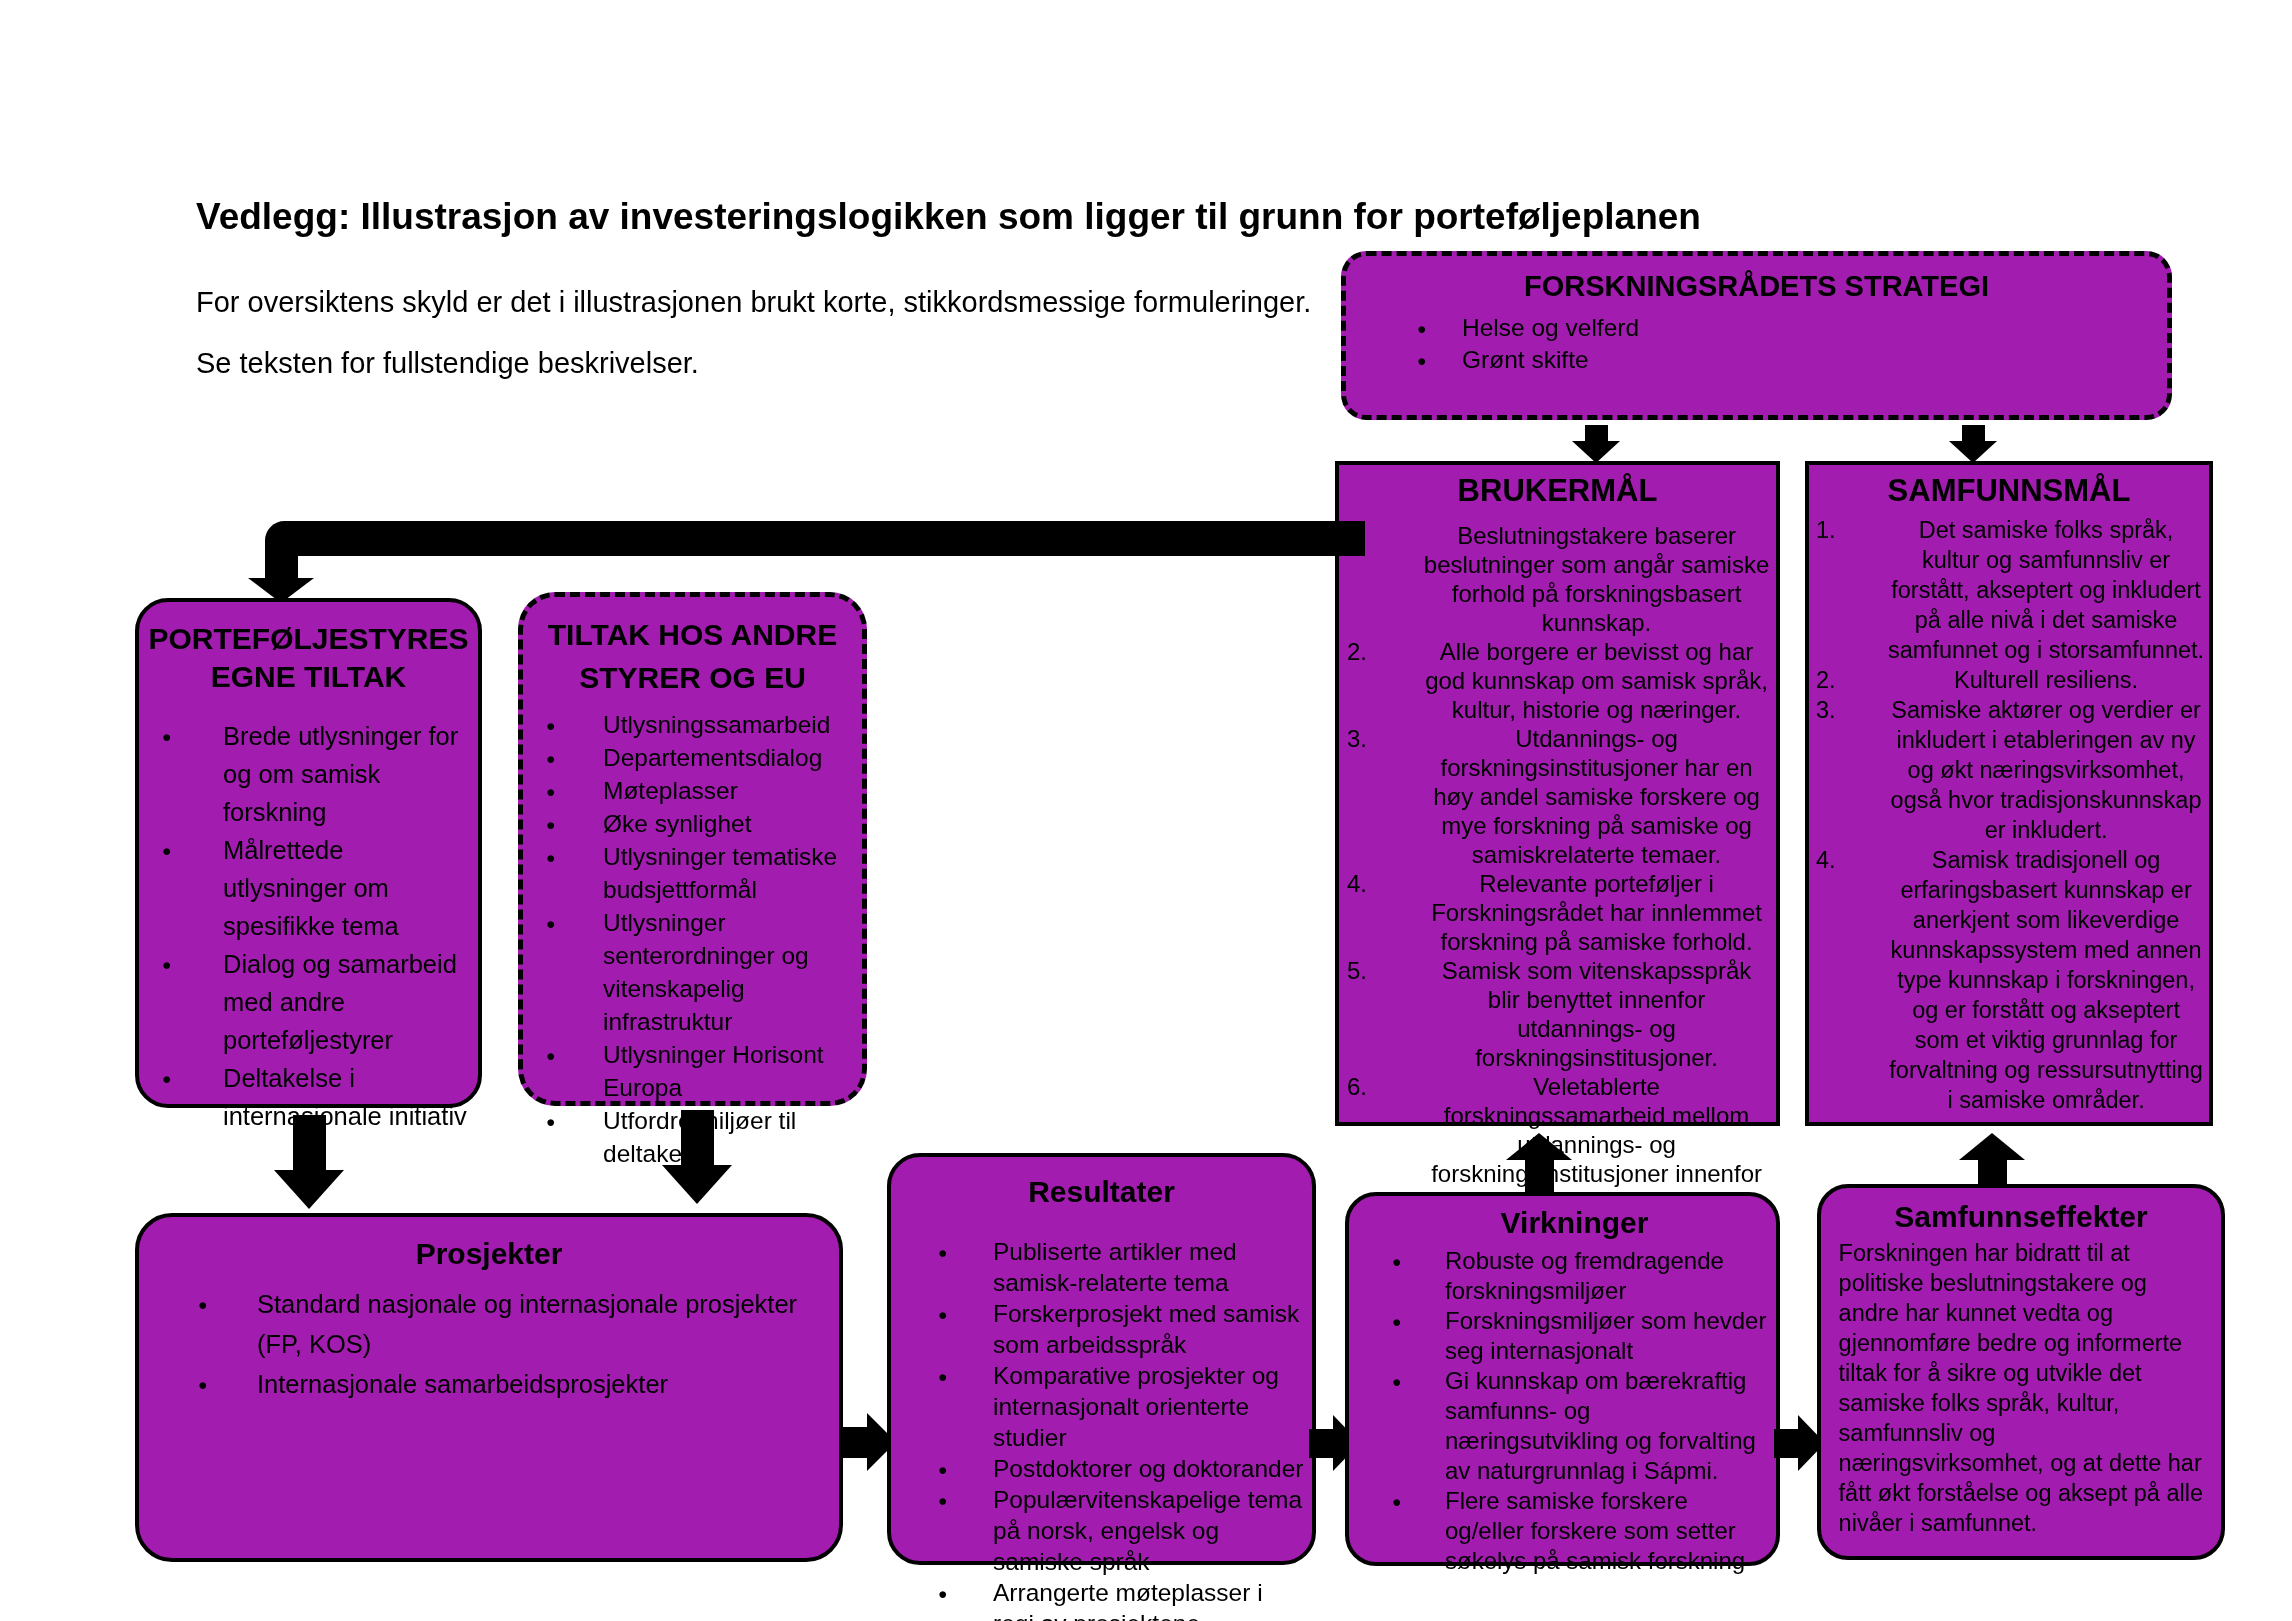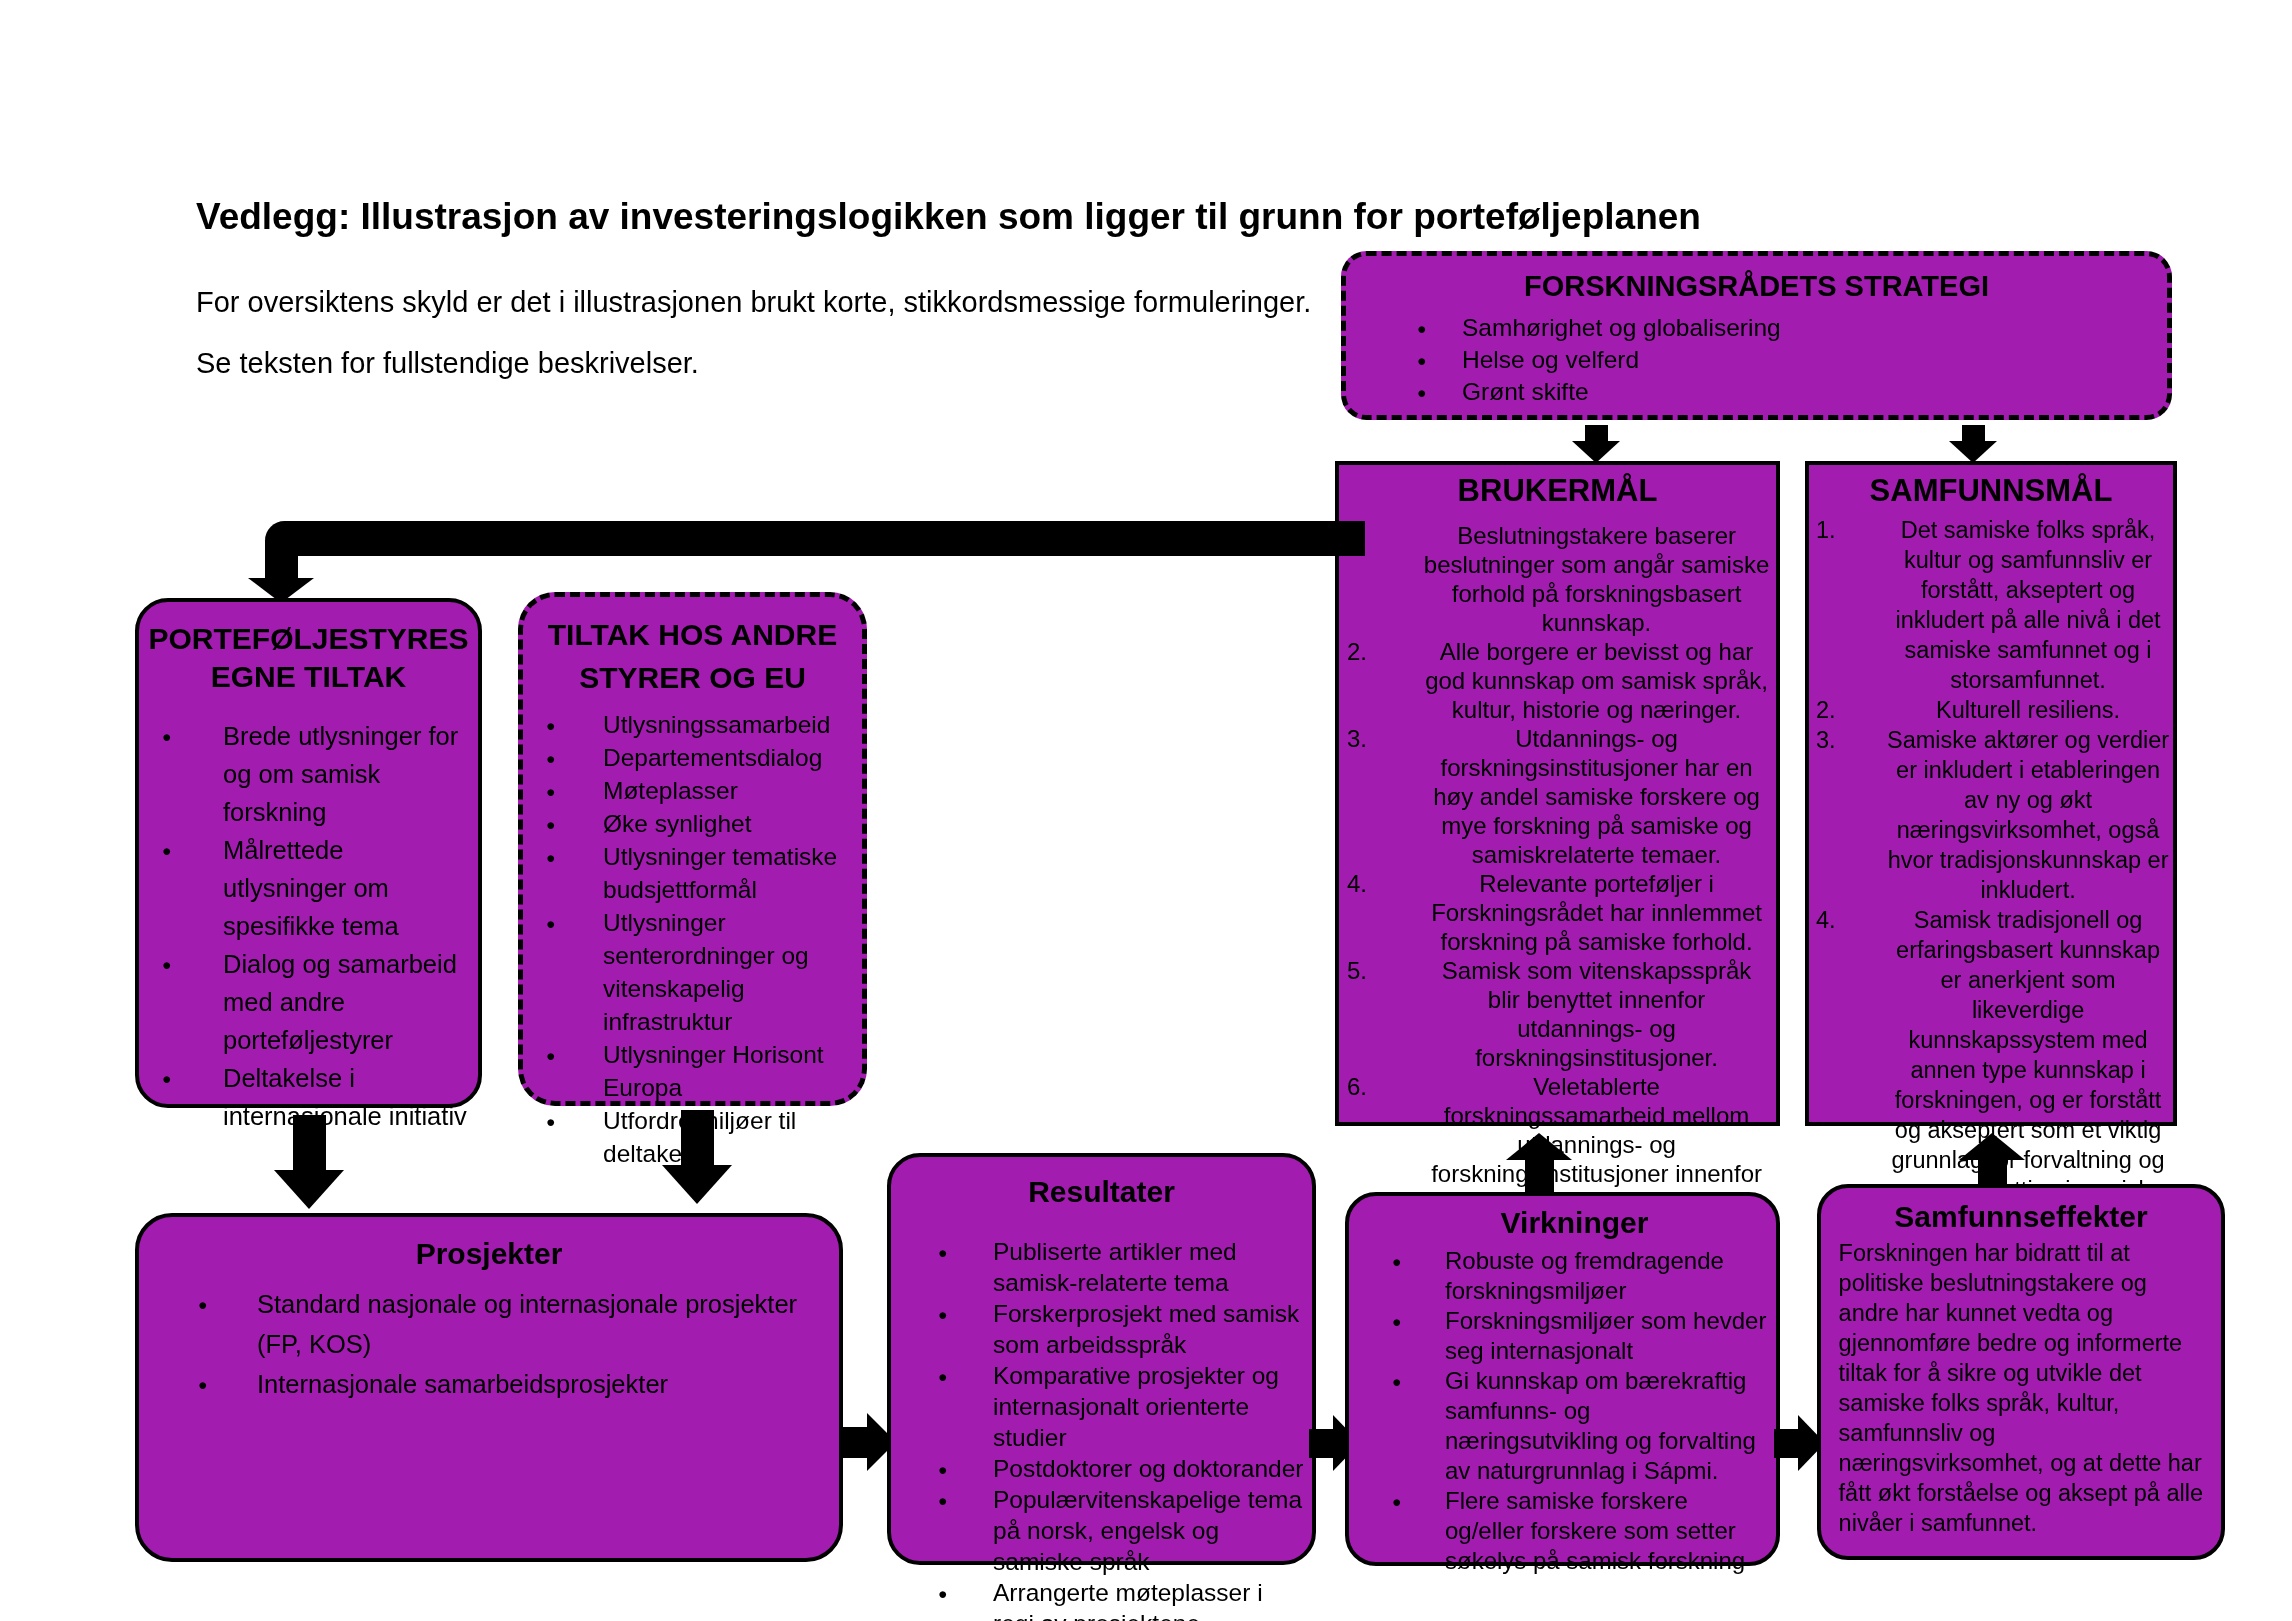--- a/index.html
+++ b/index.html
@@ -31,21 +31,21 @@
   #strategy .box-title { margin-top:13.7px; font-size:29px; }
   #strategy ul { margin:9.8px 0 0 116px; font-size:24.5px; line-height:32px; }
   #strategy ul li::before { left:-45px; }
 
   
   #brukermaal { left:1335px; top:461px; width:445px; height:665px; }
   #brukermaal .box-title { margin-top:7.8px; font-size:31px; }
   #brukermaal ol { margin:11.8px 5.9px 0 0; padding-left:84px; font-size:24px; line-height:29px; }
   #brukermaal ol li::before { left:-76px; }
 
-  #samfunnsmaal { left:1805px; top:461px; width:372px; height:665px; }
+  #samfunnsmaal { left:1805px; top:461px; width:408px; height:665px; }
   #samfunnsmaal .box-title { margin-top:7.8px; font-size:31px; }
   #samfunnsmaal ol { margin:5.9px 3.9px 0 0; padding-left:78px; font-size:23.5px; line-height:30px; }
   #samfunnsmaal ol li::before { left:-71px; }
 
   
   #egne { left:135px; top:598px; width:347px; height:510px; }
   #egne .box-title { margin-top:17.6px; font-size:30px; line-height:38px; }
   #egne ul { margin:21.6px 9.8px 0 84px; font-size:25.5px; line-height:38px; }
   #egne ul li::before { left:-61px; }
 
@@ -114,21 +114,20 @@
 
   <div class="doc-title">Vedlegg: Illustrasjon av investeringslogikken som ligger til grunn for porteføljeplanen</div>
   <div class="doc-intro">
     <div>For oversiktens skyld er det i illustrasjonen brukt korte, stikkordsmessige formuleringer.</div>
     <div>Se teksten for fullstendige beskrivelser.</div>
   </div>
 
   <div class="box thick-dash" id="strategy">
     <div class="box-title">FORSKNINGSRÅDETS STRATEGI</div>
     <ul class="bullets">
-        <li>Samhørighet og globalisering</li>
         <li>Helse og velferd</li>
         <li>Grønt skifte</li>
       </ul>
   </div>
 
   <div class="arrow" id="arrow-s1">
       <div class="sh fill"></div>
       <div class="hd tri"></div>
     </div>
   <div class="arrow" id="arrow-s2">

